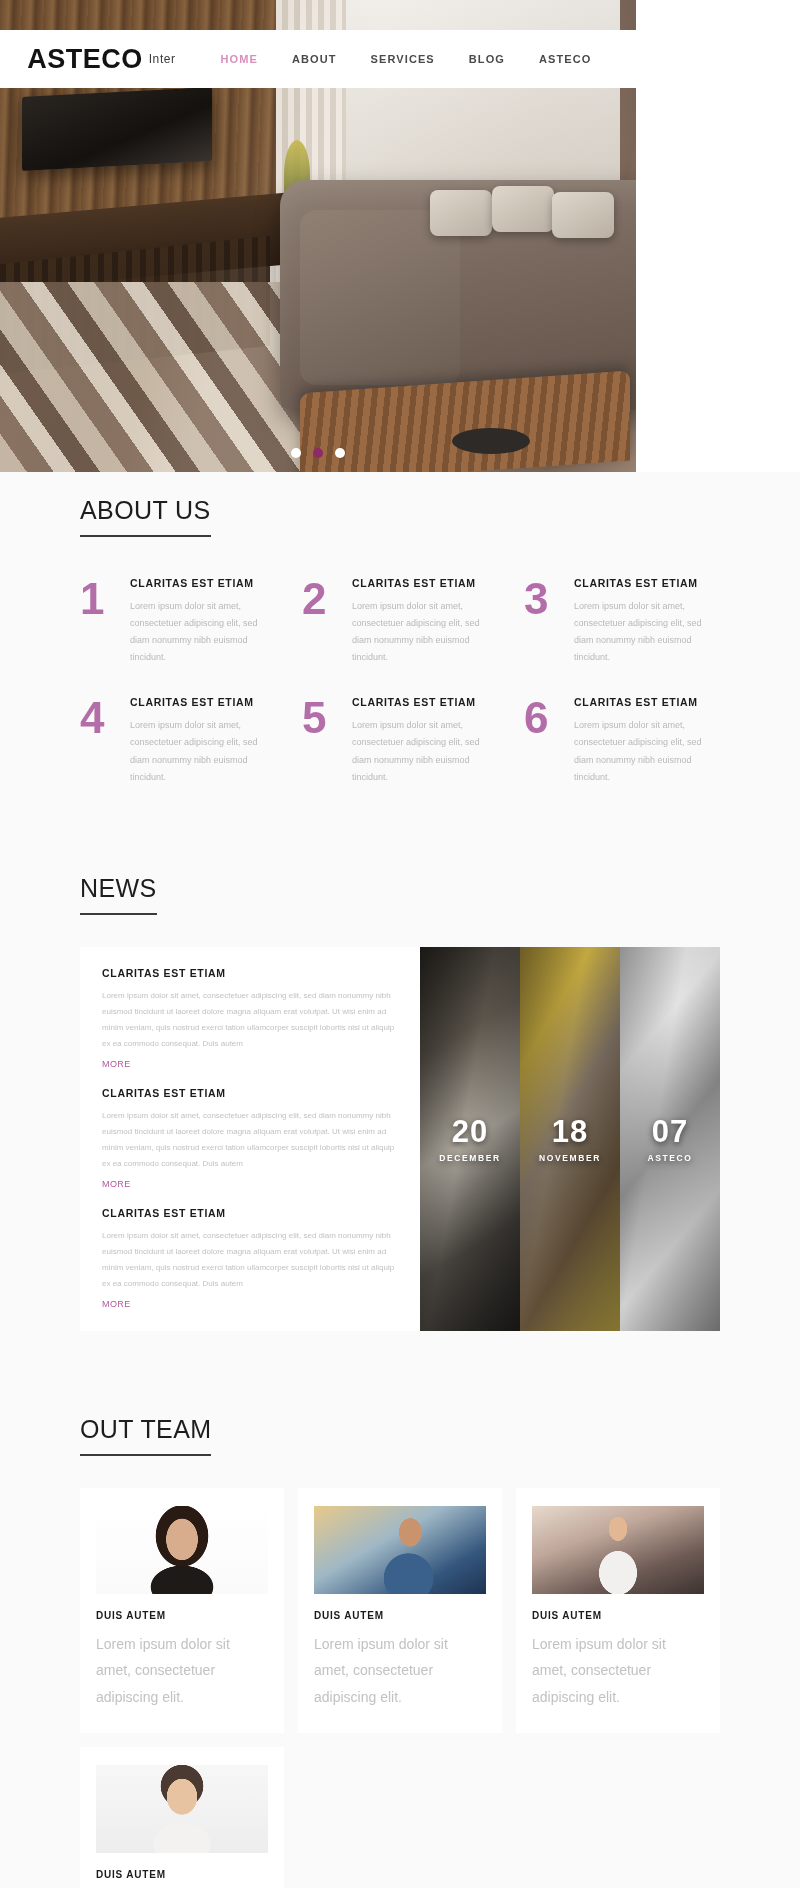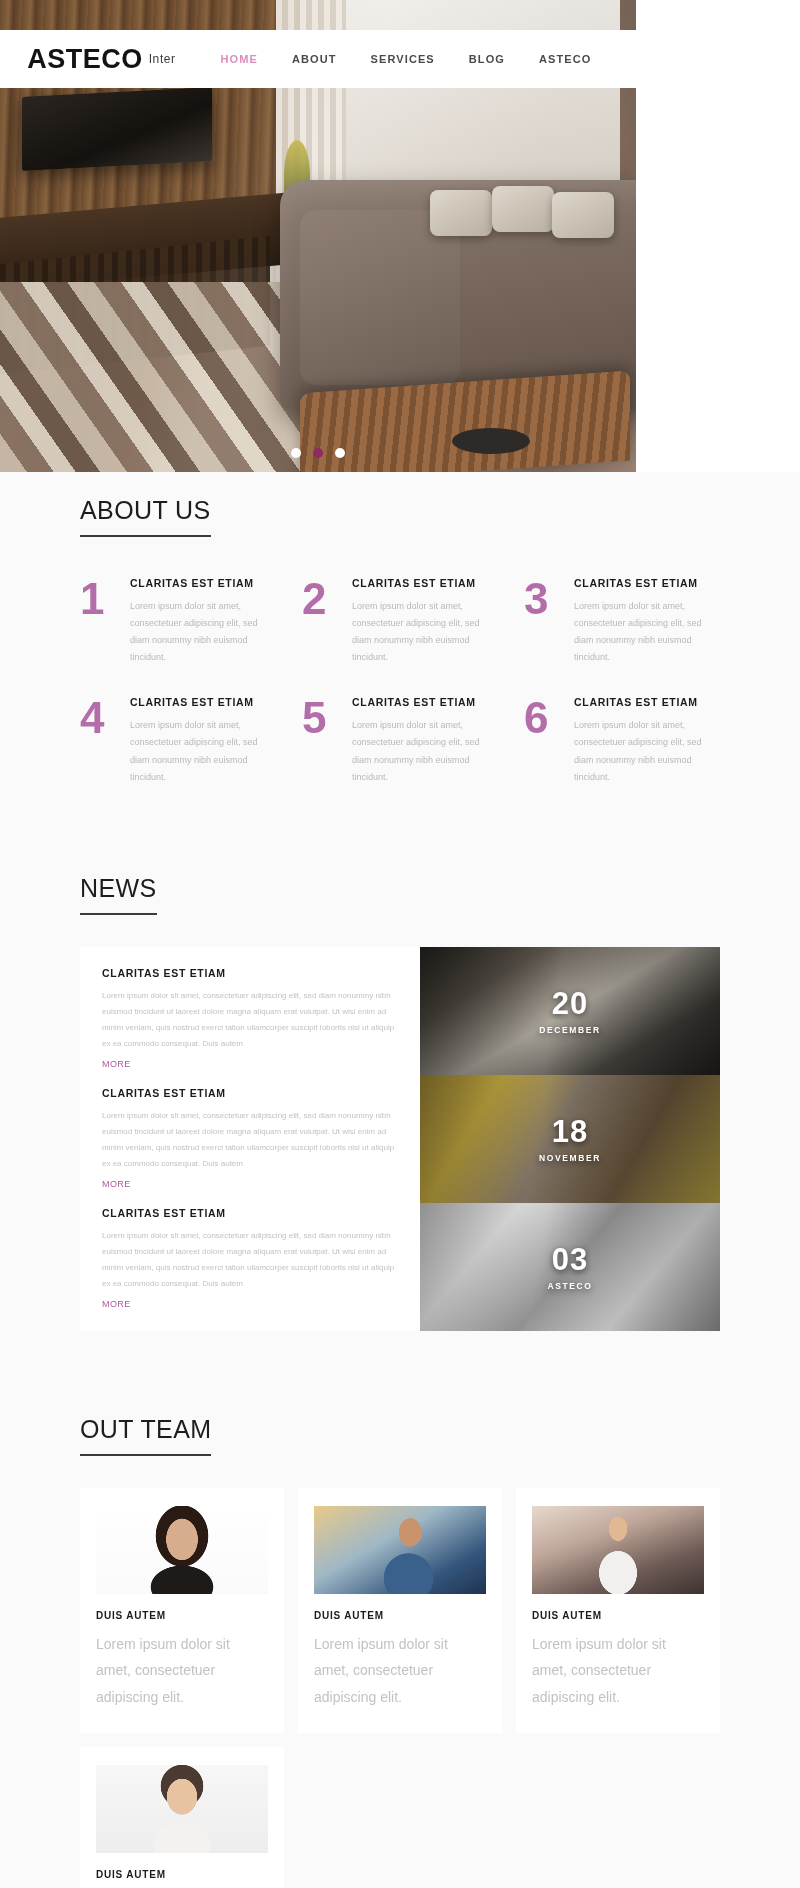--- a/index.html
+++ b/index.html
@@ -181,21 +181,21 @@
   .news-item:last-child { margin-bottom: 4px; }
   .news-head {
     font-size: 10.5px; font-weight: bold; color: #1b1b1b;
     letter-spacing: .7px; margin-bottom: 9px;
   }
   .news-text { font-size: 8px; color: #c2c2c2; line-height: 2.0; }
   .news-more {
     display: inline-block; margin-top: 7px;
     font-size: 9px; color: #b3579f; letter-spacing: .4px; cursor: pointer;
   }
-  .news-media { flex: 1; display: flex; flex-direction: column; }
+  .news-media { flex: 1; display: flex; flex-direction: row; }
   .news-photo {
     position: relative; flex: 1; min-height: 114px; overflow: hidden;
   }
   .np1 { background:
       linear-gradient(100deg, rgba(0,0,0,.55), rgba(0,0,0,.15) 45%, rgba(0,0,0,.5)),
       linear-gradient(150deg,#3a3630 0%, #6d655a 25%, #cdc6ba 50%, #54504a 75%, #2c2a26 100%); }
   .np2 { background:
       linear-gradient(100deg, rgba(0,0,0,.40), rgba(0,0,0,.10) 40%, rgba(0,0,0,.35)),
       linear-gradient(120deg,#b59a3c 0%, #d8bb47 22%, #8d7f70 45%, #6f5a3f 70%, #c9b24a 100%); }
   .np3 { background:
@@ -371,21 +371,21 @@
         </div>
       </div>
       <div class="news-photo np2">
         <div class="news-date">
           <div class="news-day">18</div>
           <div class="news-month">NOVEMBER</div>
         </div>
       </div>
       <div class="news-photo np3">
         <div class="news-date">
-          <div class="news-day">03</div>
+          <div class="news-day">07</div>
           <div class="news-month">ASTECO</div>
         </div>
       </div>
     </div>
   </div>
 </div>
 
 <div class="section team">
   <h2 class="sec-title">OUT TEAM</h2>
   <div class="team-grid">

